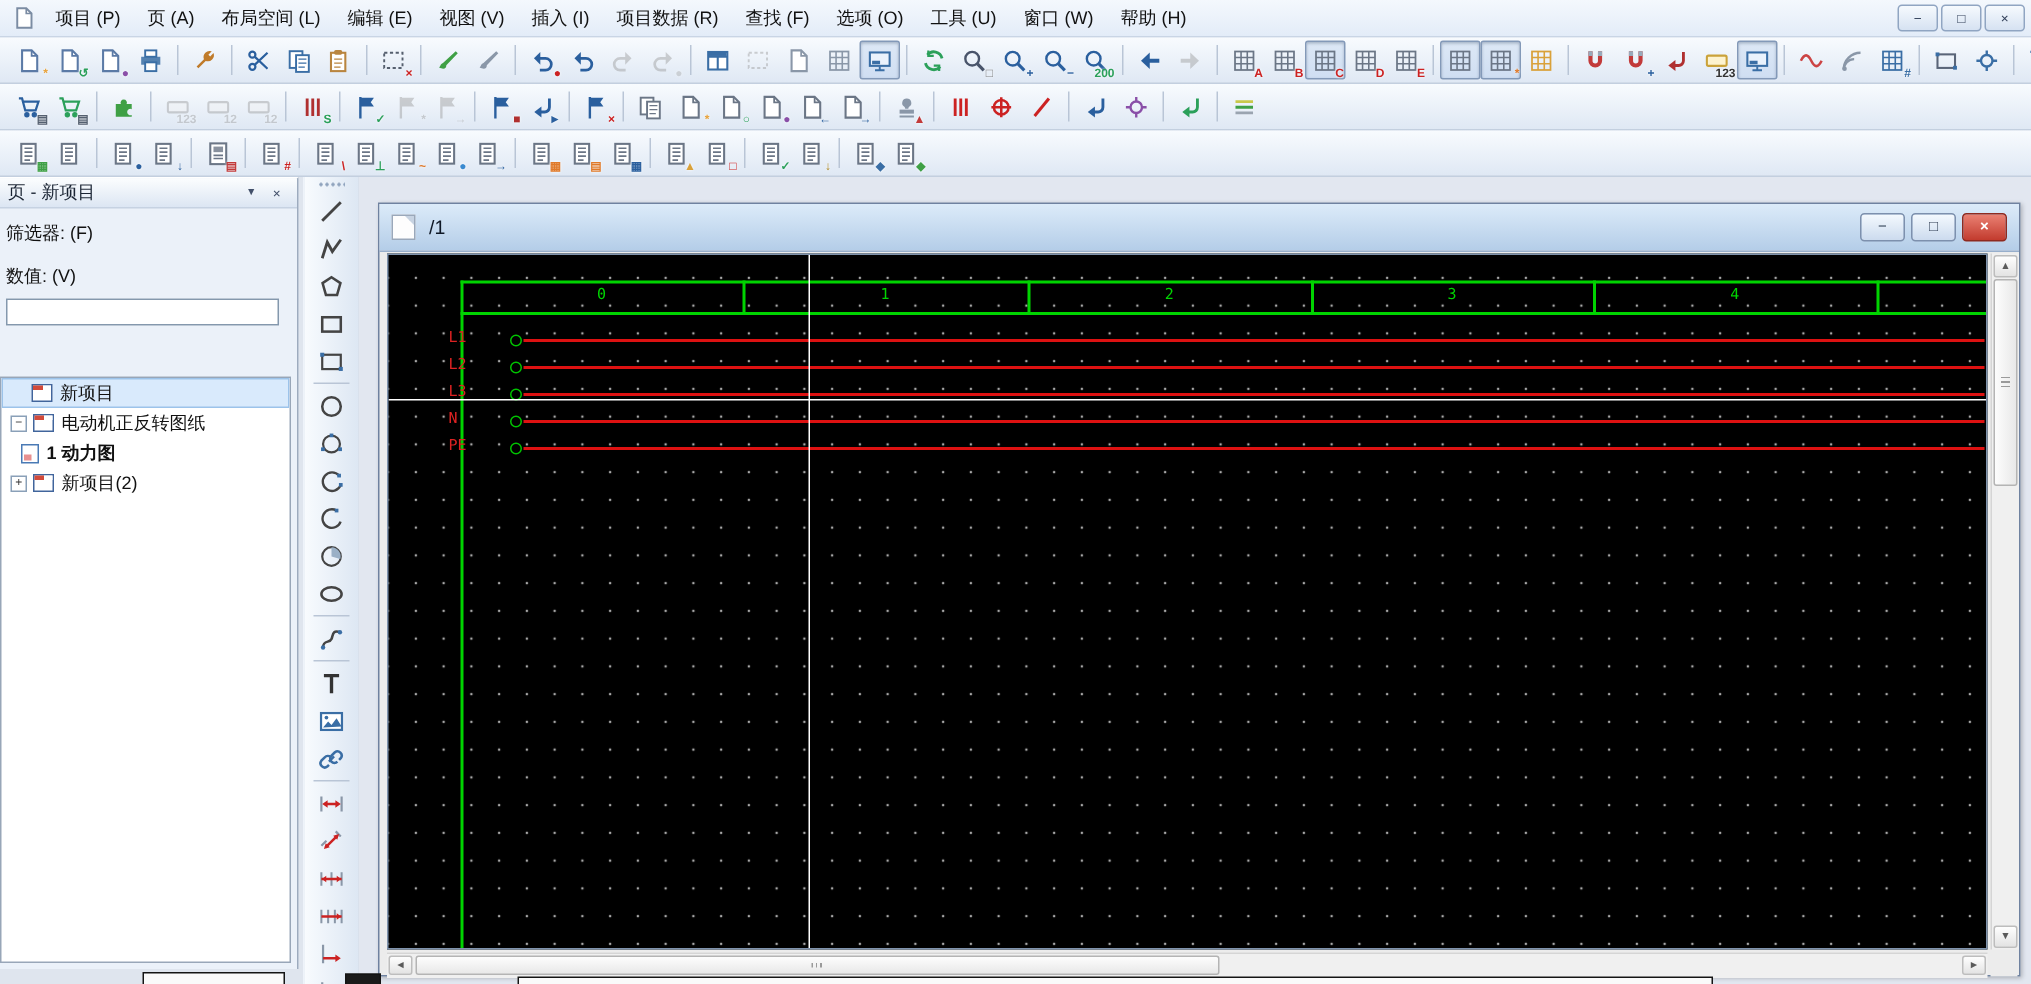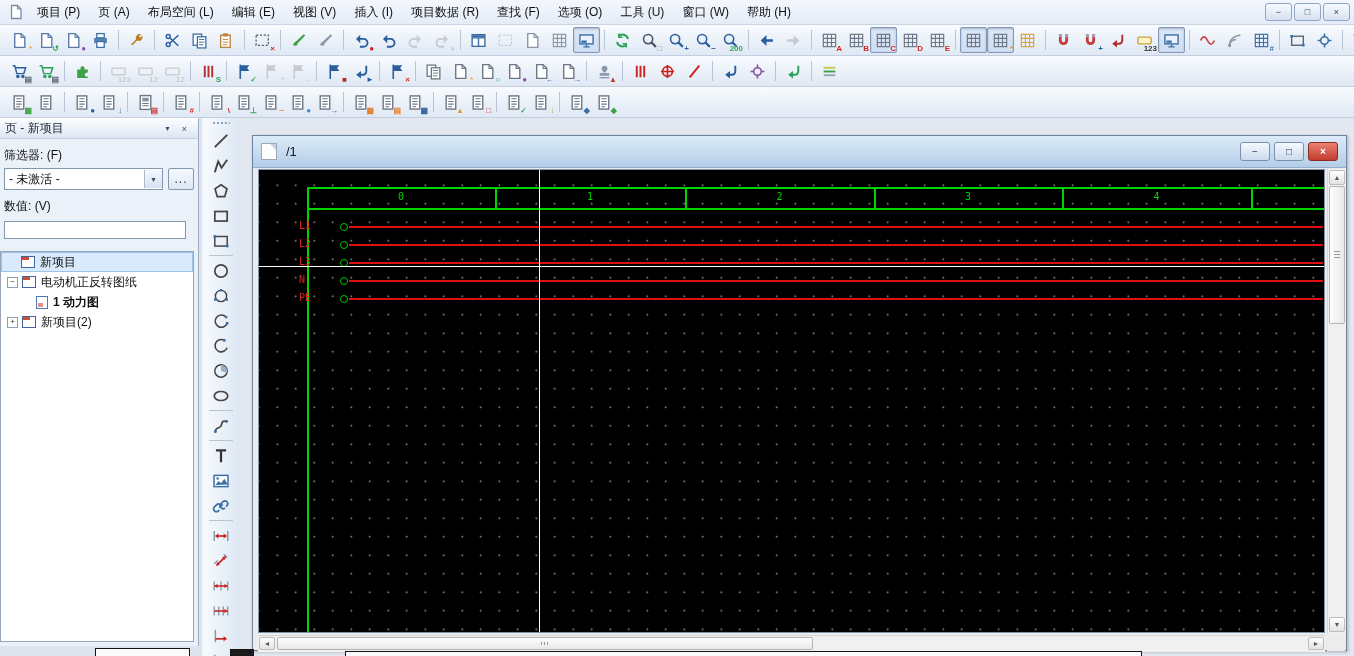--- a/index.html
+++ b/index.html
@@ -917,41 +917,34 @@
       </div>
     </div>
 
   <div id="sidebar">
     <div class="ptitle">
       <span class="t">页 - 新项目</span>
       <span class="pbtn" style="font-size:7px">▼</span>
       <span class="pbtn">×</span>
     </div>
     <div class="plabel">筛选器: (F)</div>
-    <div class="comborow">
-      <div class="combo">
-        <span class="cv">- 未激活 -</span>
-        <span class="ca">▼</span>
-      </div>
-      <div class="browse">...</div>
-    </div>
     <div class="plabel">数值: (V)</div>
     <input class="pinput" value="" style="">
     <div id="treebox">
         <div class="trow sel" style="padding-left: 6px;">
           <span class="noexp"></span>
           <span class="ticon project"></span>
           <span class="lbl">新项目</span>
         </div>
         <div class="trow" style="padding-left: 6px;">
           <span class="exp">−</span>
           <span class="ticon project"></span>
           <span class="lbl">电动机正反转图纸</span>
         </div>
-        <div class="trow" style="padding-left: 22px;">
+        <div class="trow" style="">
           <span class="noexp"></span>
           <span class="ticon page"></span>
           <span class="lbl b">1 动力图</span>
         </div>
         <div class="trow" style="padding-left: 6px;">
           <span class="exp">+</span>
           <span class="ticon project"></span>
           <span class="lbl">新项目(2)</span>
         </div>
       </div>

